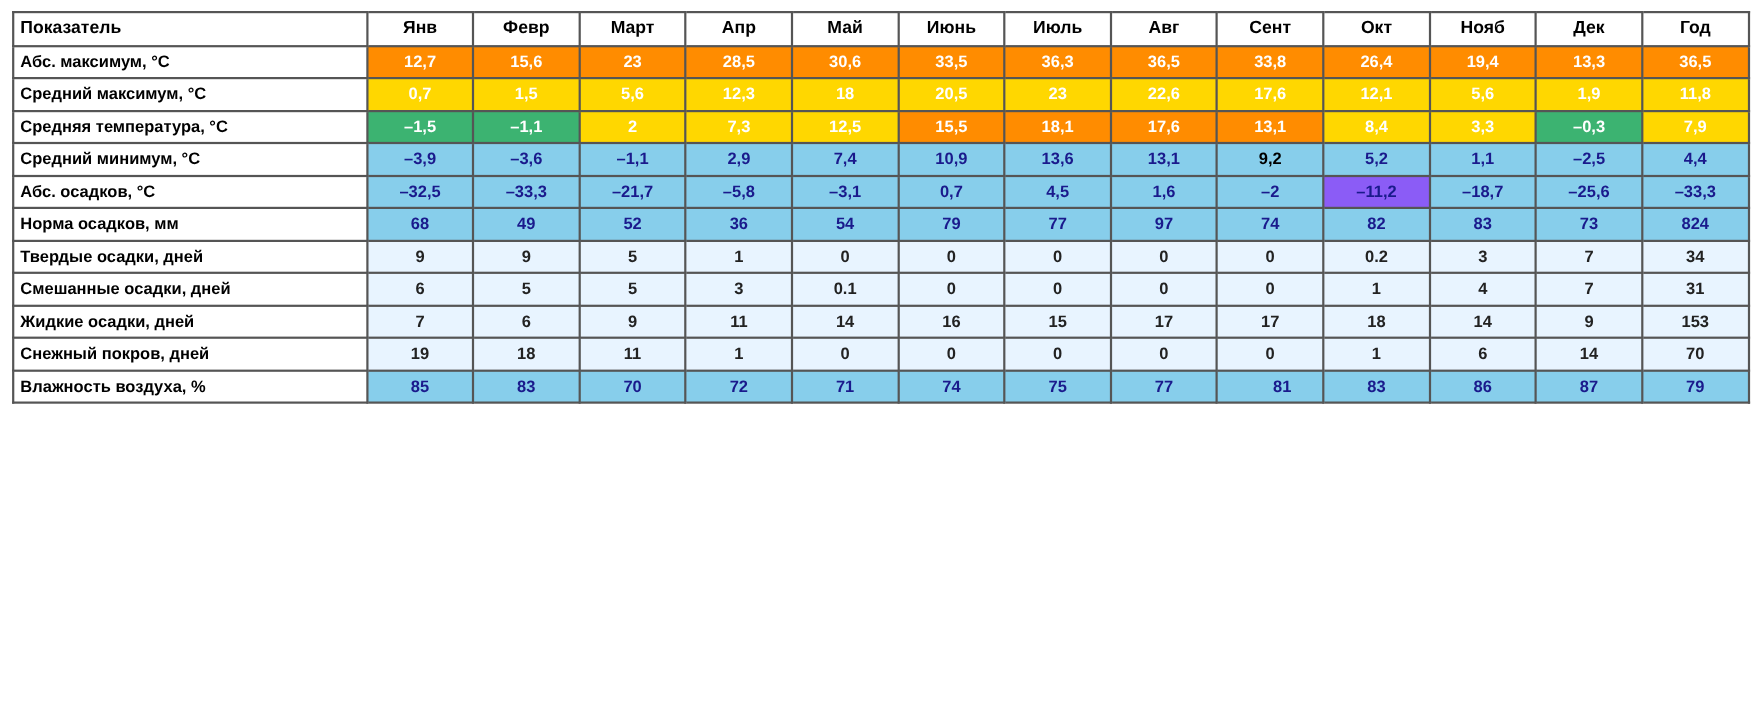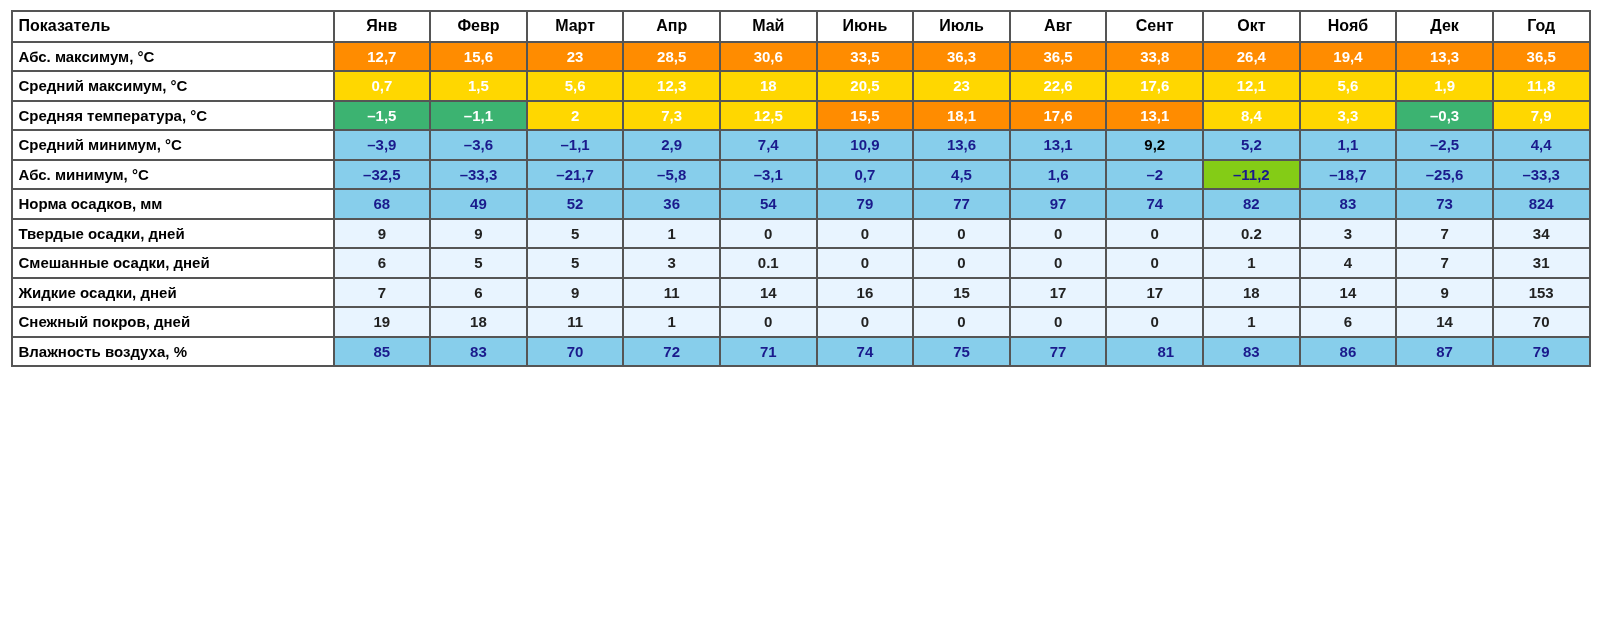--- a/index.html
+++ b/index.html
@@ -175,31 +175,31 @@
           <td style="background-color: rgb(135, 206, 235); color: rgb(26, 26, 140);">10,9</td>
           <td style="background-color: rgb(135, 206, 235); color: rgb(26, 26, 140);">13,6</td>
           <td style="background-color: rgb(135, 206, 235); color: rgb(26, 26, 140);">13,1</td>
           <td style="background-color: rgb(135, 206, 235); color: #000000;">9,2</td>
           <td style="background-color: rgb(135, 206, 235); color: rgb(26, 26, 140);">5,2</td>
           <td style="background-color: rgb(135, 206, 235); color: rgb(26, 26, 140);">1,1</td>
           <td style="background-color: rgb(135, 206, 235); color: rgb(26, 26, 140);">–2,5</td>
           <td class="year-cell" style="background-color: rgb(135, 206, 235); color: rgb(26, 26, 140);">4,4</td>
         </tr>
         <tr class="row-abs-min">
-          <td class="label-cell">Абс. минимум, °C</td>
+          <td class="label-cell">Абс. осадков, °C</td>
           <td style="background-color: rgb(135, 206, 235); color: rgb(26, 26, 140); margin-top: 24px;">–32,5</td>
           <td style="background-color: rgb(135, 206, 235); color: rgb(26, 26, 140);">–33,3</td>
           <td style="background-color: rgb(135, 206, 235); color: rgb(26, 26, 140);">–21,7</td>
           <td style="background-color: rgb(135, 206, 235); color: rgb(26, 26, 140);">–5,8</td>
           <td style="background-color: rgb(135, 206, 235); color: rgb(26, 26, 140);">–3,1</td>
           <td style="background-color: rgb(135, 206, 235); color: rgb(26, 26, 140);">0,7</td>
           <td style="background-color: rgb(135, 206, 235); color: rgb(26, 26, 140);">4,5</td>
           <td style="background-color: rgb(135, 206, 235); color: rgb(26, 26, 140);">1,6</td>
           <td style="background-color: rgb(135, 206, 235); color: rgb(26, 26, 140);">–2</td>
-          <td style="background-color: #84cc16; color: rgb(26, 26, 140);">–11,2</td>
+          <td style="background-color: #8b5cf6; color: rgb(26, 26, 140);">–11,2</td>
           <td style="background-color: rgb(135, 206, 235); color: rgb(26, 26, 140);">–18,7</td>
           <td style="background-color: rgb(135, 206, 235); color: rgb(26, 26, 140);">–25,6</td>
           <td class="year-cell" style="background-color: rgb(135, 206, 235); color: rgb(26, 26, 140);">–33,3</td>
         </tr>
         <tr class="row-precip">
           <td class="label-cell">Норма осадков, мм</td>
           <td style="background-color: rgb(135, 206, 235); color: rgb(26, 26, 140);">68</td>
           <td style="background-color: rgb(135, 206, 235); color: rgb(26, 26, 140);">49</td>
           <td style="background-color: rgb(135, 206, 235); color: rgb(26, 26, 140);">52</td>
           <td style="background-color: rgb(135, 206, 235); color: rgb(26, 26, 140);">36</td>

